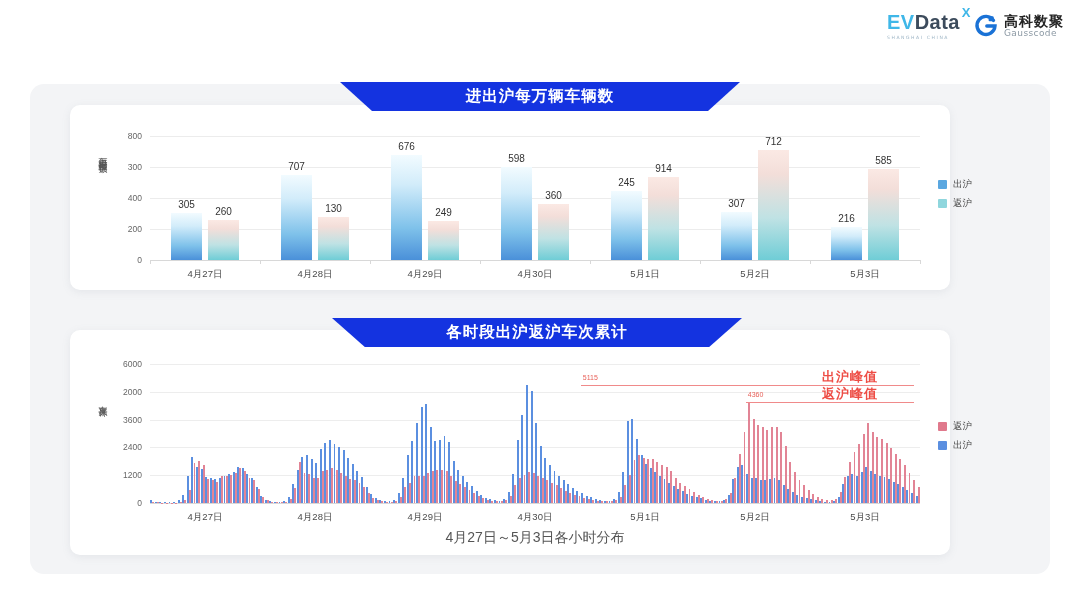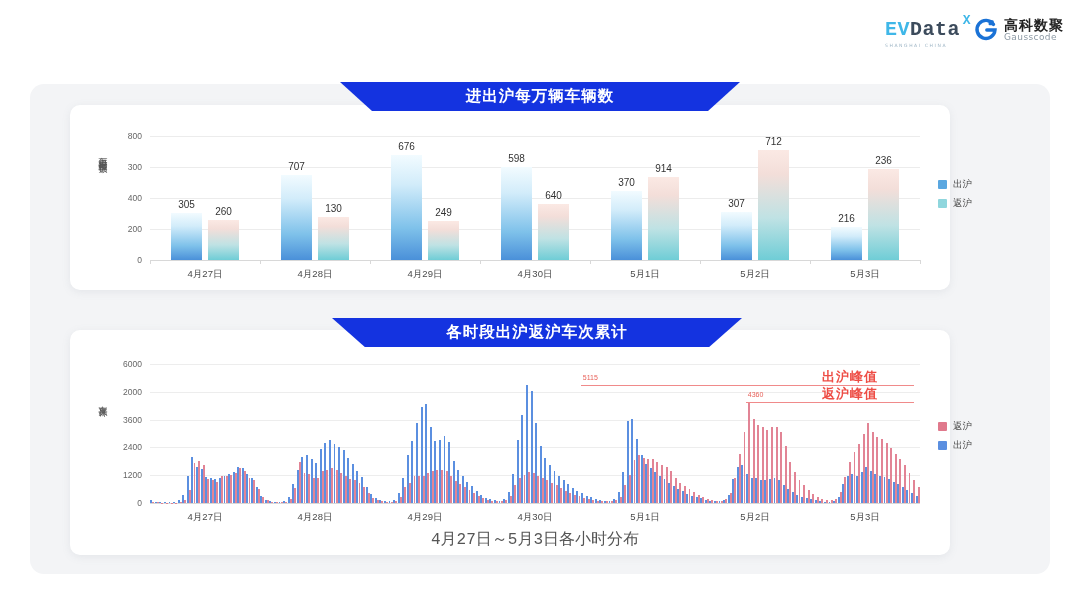--- a/index.html
+++ b/index.html
@@ -15,22 +15,21 @@
     position:absolute;top:0;left:0;width:1080px;height:58px;
   }
   .logos{
     position:absolute;right:16px;top:12px;
     display:flex;align-items:center;gap:14px;
   }
   .evdata{display:flex;flex-direction:column;align-items:flex-start;}
   .evdata-main{
     font-size:20px;font-weight:bold;letter-spacing:.5px;
     color:#3c4b5c;line-height:1;position:relative;
-    font-family:Liberation Mono, monospace;
-    margin-top:8px;
+    font-family:Liberation Sans, sans-serif;
   }
   .evdata-main .ev{color:#3fb7e8;}
   .evdata-x{
     position:absolute;right:-11px;top:-6px;color:#3fb7e8;font-size:13px;font-weight:bold;
   }
   .evdata-sub{
     font-size:4.5px;letter-spacing:1.6px;color:#9fb6c6;margin-top:3px;
     font-family:"DejaVu Sans",sans-serif;
   }
   .gauss{display:flex;align-items:center;gap:6px;}
@@ -97,22 +96,22 @@
   .hbar{position:absolute;bottom:0;}
   .peakline{position:absolute;height:1px;background:#f08a8a;}
   .peakval{
     position:absolute;font-size:7px;color:#e8625a;white-space:nowrap;
   }
   .peaktxt{
     position:absolute;font-size:13px;font-weight:bold;color:#ee4d45;
     letter-spacing:1px;white-space:nowrap;
   }
   .caption{
-    position:absolute;font-size:16px;color:#555;
-    transform:translateX(-50%);white-space:nowrap;font-family:Liberation Mono, monospace;
+    position:absolute;font-size:14px;color:#555;
+    transform:translateX(-50%);white-space:nowrap;
   }
 </style>
 </head>
 <body>
 
 <div class="header">
   <div class="logos">
 
     <div class="evdata">
       <div class="evdata-main">
@@ -169,39 +168,39 @@
     <div class="xtick" style="left: 425px; top: 268px;">4月29日</div>
     <div class="bar1 out" style="left: 391px; top: 155.22px; height: 104.78px; bottom: auto; position: absolute;"></div>
     <div class="blabel" style="left: 406.5px; top: 141.22px;">676</div>
     <div class="bar1 ret" style="left: 428px; top: 221.405px; height: 38.595px; bottom: auto; position: absolute;"></div>
     <div class="blabel" style="left: 443.5px; top: 207.405px;">249</div>
     <div class="tickmark" style="left: 480px; top: 260px;"></div>
     <div class="xtick" style="left: 535px; top: 268px;">4月30日</div>
     <div class="bar1 out" style="left: 501px; top: 167.31px; height: 92.69px; bottom: auto; position: absolute;"></div>
     <div class="blabel" style="left: 516.5px; top: 153.31px;">598</div>
     <div class="bar1 ret" style="left: 538px; top: 204.2px; height: 55.8px; bottom: auto; position: absolute;"></div>
-    <div class="blabel" style="left: 553.5px; top: 190.2px;">640</div>
+    <div class="blabel" style="left: 553.5px; top: 190.2px;">360</div>
     <div class="tickmark" style="left: 590px; top: 260px;"></div>
     <div class="xtick" style="left: 645px; top: 268px;">5月1日</div>
     <div class="bar1 out" style="left: 611px; top: 191.335px; height: 68.665px; bottom: auto; position: absolute;"></div>
-    <div class="blabel" style="left: 626.5px; top: 177.335px;">370</div>
+    <div class="blabel" style="left: 626.5px; top: 177.335px;">245</div>
     <div class="bar1 ret" style="left: 648px; top: 176.61px; height: 83.39px; bottom: auto; position: absolute;"></div>
     <div class="blabel" style="left: 663.5px; top: 162.61px;">914</div>
     <div class="tickmark" style="left: 700px; top: 260px;"></div>
     <div class="xtick" style="left: 755px; top: 268px;">5月2日</div>
     <div class="bar1 out" style="left: 721px; top: 212.415px; height: 47.585px; bottom: auto; position: absolute;"></div>
     <div class="blabel" style="left: 736.5px; top: 198.415px;">307</div>
     <div class="bar1 ret" style="left: 758px; top: 149.64px; height: 110.36px; bottom: auto; position: absolute;"></div>
     <div class="blabel" style="left: 773.5px; top: 135.64px;">712</div>
     <div class="tickmark" style="left: 810px; top: 260px;"></div>
     <div class="xtick" style="left: 865px; top: 268px;">5月3日</div>
     <div class="bar1 out" style="left: 831px; top: 226.52px; height: 33.48px; bottom: auto; position: absolute;"></div>
     <div class="blabel" style="left: 846.5px; top: 212.52px;">216</div>
     <div class="bar1 ret" style="left: 868px; top: 169.325px; height: 90.675px; bottom: auto; position: absolute;"></div>
-    <div class="blabel" style="left: 883.5px; top: 155.325px;">236</div>
+    <div class="blabel" style="left: 883.5px; top: 155.325px;">585</div>
     <div class="tickmark" style="left: 920px; top: 260px;"></div>
     <div class="legend" style="left: 938px; top: 178px;">
       <div class="row">
         <span class="swatch" style="background: rgb(90, 167, 224);"></span>
         <span>出沪</span>
       </div>
       <div class="row">
         <span class="swatch" style="background: rgb(143, 214, 221);"></span>
         <span>返沪</span>
       </div>

